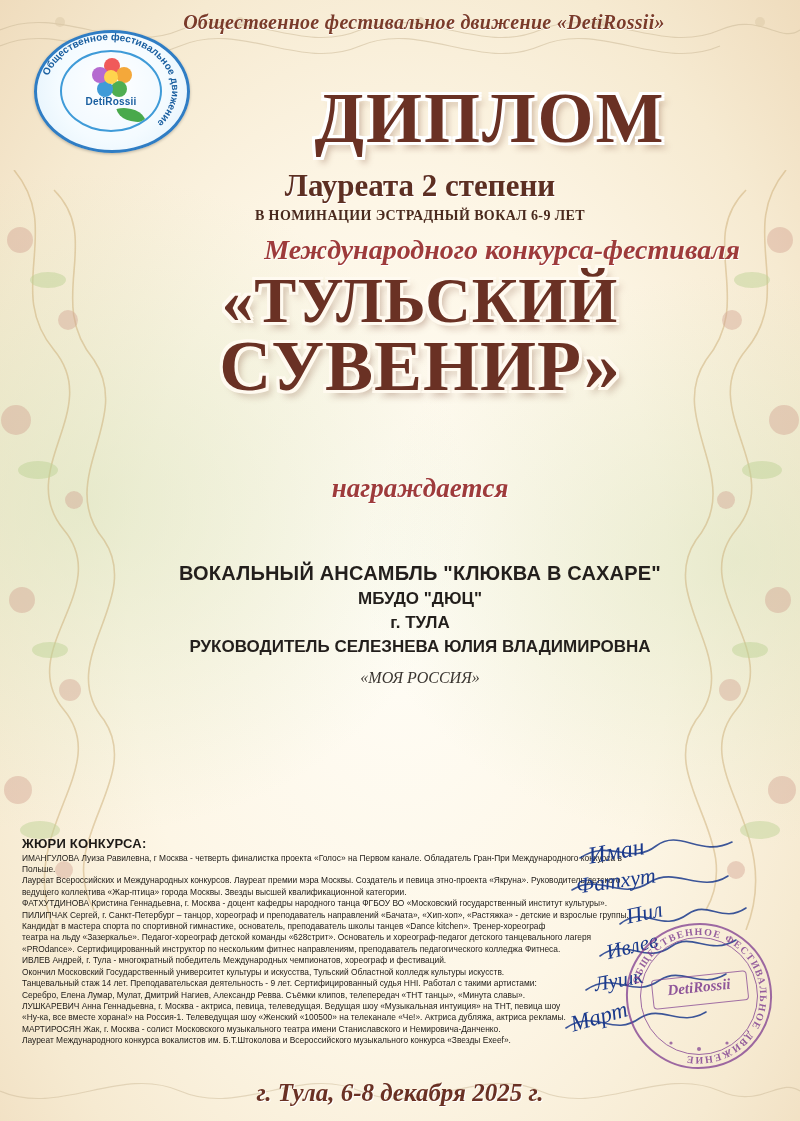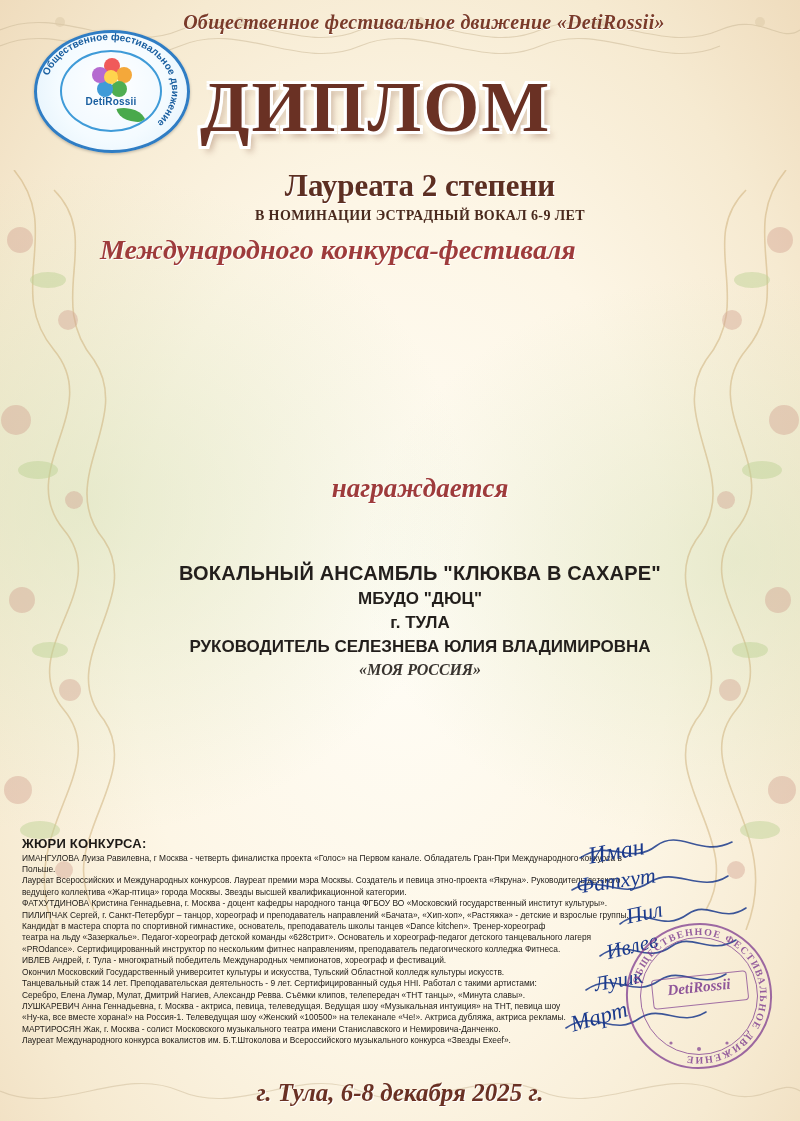--- a/index.html
+++ b/index.html
@@ -111,24 +111,24 @@
     left: 56px; top: 54px;
     width: 26px; height: 18px;
     background: #49a94b;
     border-radius: 0 100% 0 100%;
     transform: rotate(-12deg);
   }
 
   
   .title-diplom {
     position: absolute;
-    top: 66px;
+    top: 77px;
     left: 200px;
     width: 580px;
-    text-align: left;
+    text-align: center;
     font-family: "Liberation Serif", serif;
     font-weight: bold;
     font-size: 72px;
     letter-spacing: 2px;
     color: #6a3124;
     text-shadow:
       3px 0 0 #ffffff, -3px 0 0 #ffffff, 0 3px 0 #ffffff, 0 -3px 0 #ffffff,
       3px 3px 0 #ffffff, -3px -3px 0 #ffffff, 3px -3px 0 #ffffff, -3px 3px 0 #ffffff,
       5px 6px 6px rgba(120,70,45,0.35);
   }
@@ -155,21 +155,21 @@
     font-weight: bold;
     font-size: 14px;
     letter-spacing: 0.4px;
     color: #4a2a1e;
   }
   .fest-sub {
     position: absolute;
     top: 234px;
     left: 100px;
     width: 640px;
-    text-align: left;
+    text-align: right;
     font-family: "Liberation Serif", serif;
     font-style: italic;
     font-weight: bold;
     font-size: 28px;
     color: #9e3b3b;
     text-shadow: 1px 1px 0 #fff;
   }
 
   .fest-name {
     position: absolute;
@@ -219,24 +219,24 @@
     font-size: 20px;
     letter-spacing: 0.2px;
   }
   .recipient .r-line {
     font-family: "Liberation Sans", sans-serif;
     font-weight: bold;
     font-size: 17px;
     margin-top: 4px;
   }
   .recipient .r-song {
-    margin-top: 4px;
-    font-family: "Liberation Serif", serif;
-    font-style: italic;
-    font-weight: bold;
+    margin-top: 12px;
+    font-family: "Liberation Serif", serif;
+    font-style: italic;
+    font-weight: normal;
     font-size: 16px;
     color: #3a3530;
   }
 
   
   .jury {
     position: absolute;
     left: 22px;
     top: 836px;
     width: 620px;
@@ -427,20 +427,24 @@
       </div>
       <div class="logo-name">DetiRossii</div>
       <div class="logo-leaf"></div>
     </div>
   </div>
 
   <div class="title-diplom">ДИПЛОМ</div>
   <div class="laureate">Лауреата 2 степени</div>
   <div class="nomination">В НОМИНАЦИИ ЭСТРАДНЫЙ ВОКАЛ 6-9 ЛЕТ</div>
   <div class="fest-sub">Международного конкурса-фестиваля</div>
+  <div class="fest-name">
+    <span class="l1">«ТУЛЬСКИЙ</span>
+    <span class="l2">СУВЕНИР»</span>
+  </div>
   <div class="awarded">награждается</div>
 
   <div class="recipient">
     <div class="r-name">ВОКАЛЬНЫЙ АНСАМБЛЬ "КЛЮКВА В САХАРЕ"</div>
     <div class="r-line">МБУДО "ДЮЦ"</div>
     <div class="r-line">г. ТУЛА</div>
     <div class="r-line">РУКОВОДИТЕЛЬ СЕЛЕЗНЕВА ЮЛИЯ ВЛАДИМИРОВНА</div>
     <div class="r-song">«МОЯ РОССИЯ»</div>
   </div>
 

